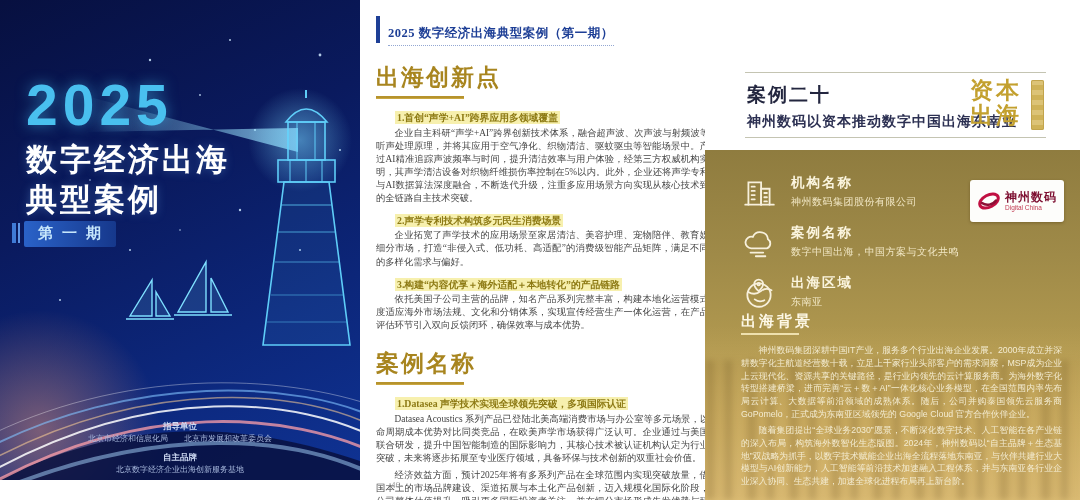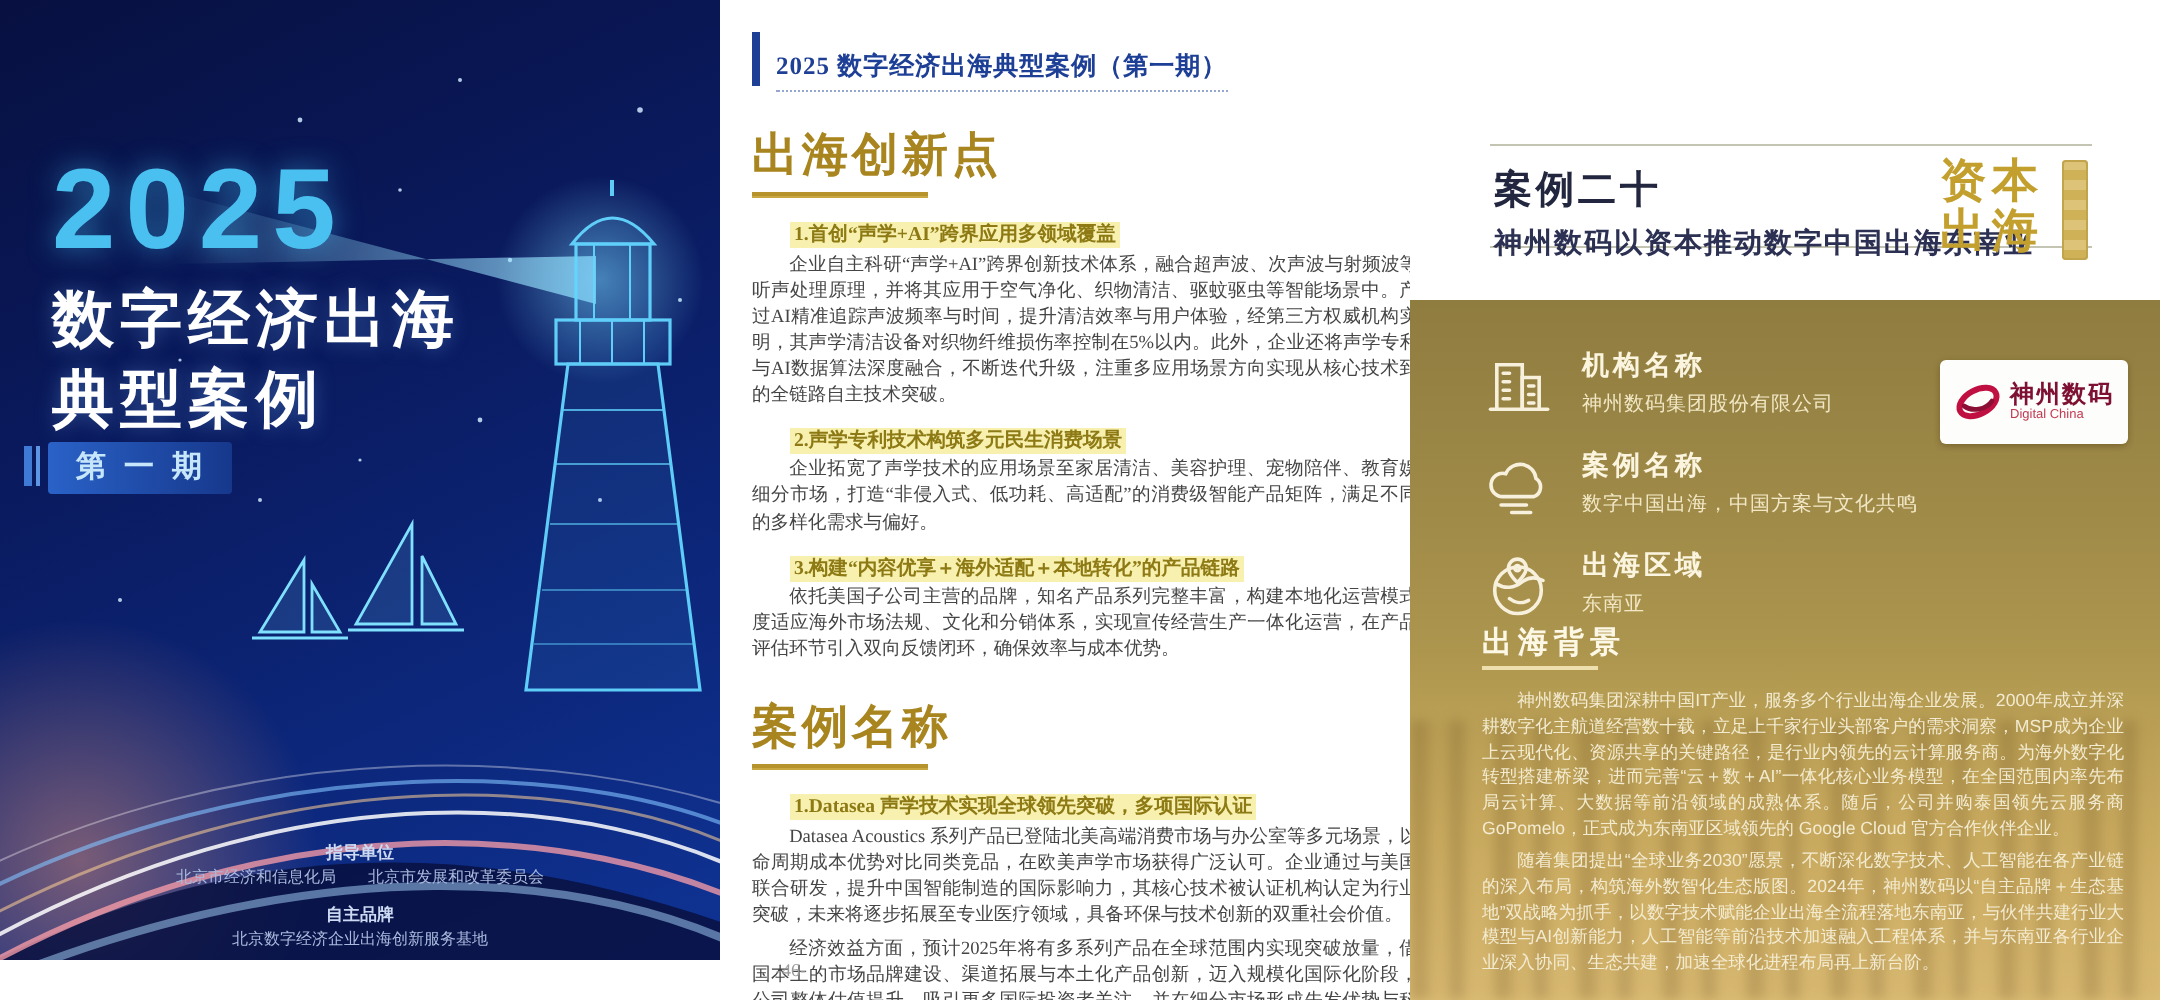--- a/index.html
+++ b/index.html
@@ -34,21 +34,21 @@
   .sec-rule { width:88px; height:2px; border-top:2px solid #b6932d; border-bottom:1px solid #c9a741; margin:3px 0 8px 16px; }
   .item-h-wrap { margin:5px 16px 1px 16px; padding-left:19px; }
   .item-h { display:inline; font-size:9.8px; font-weight:bold; color:#8d7a14;
     background:#f7f0ae; padding:1px 2px; line-height:1.5; }
   .item-p { margin:1px 10px 4px 16px; font-size:9.3px; color:#454545; line-height:1.4;
     text-align:justify; text-indent:2em; }
   .pagenum { position:absolute; left:28px; bottom:10px; font-size:9px; color:#9a9a9a; }
 
   
   .case { position:absolute; left:705px; top:0; width:375px; height:500px; background:#ffffff; }
-  .case-header { position:absolute; left:40px; right:34px; top:72px; height:52px;
+  .case-header { position:absolute; left:40px; right:34px; top:72px; height:66px;
     border-top:1px solid #c4c4b2; border-bottom:1px solid #c4c4b2; padding:9px 0 0 2px; }
   .case-number { font-size:19px; font-weight:bold; color:#23263f; letter-spacing:2px; }
   .case-title { font-size:14px; font-weight:bold; color:#2c3052; margin-top:5px; letter-spacing:1px; }
   .case-tag { position:absolute; right:24px; top:5px; font-size:23px; font-weight:bold; color:#c3a02e;
     line-height:25px; letter-spacing:3px; text-align:center; }
   .tag-ribbon { position:absolute; right:2px; top:7px; width:13px; height:50px; border-radius:2px;
     background:repeating-linear-gradient(180deg,#dcc377 0 5px,#cfb258 5px 10px); box-shadow:inset 0 0 0 1px #c2a44c; }
 
   .gold-card { position:absolute; left:0; top:150px; width:375px; height:350px; overflow:hidden;
     background:linear-gradient(180deg,#8f7c3f 0%,#9f8a48 30%,#b0984f 55%,#bfa458 75%,#c9ad62 100%); }

